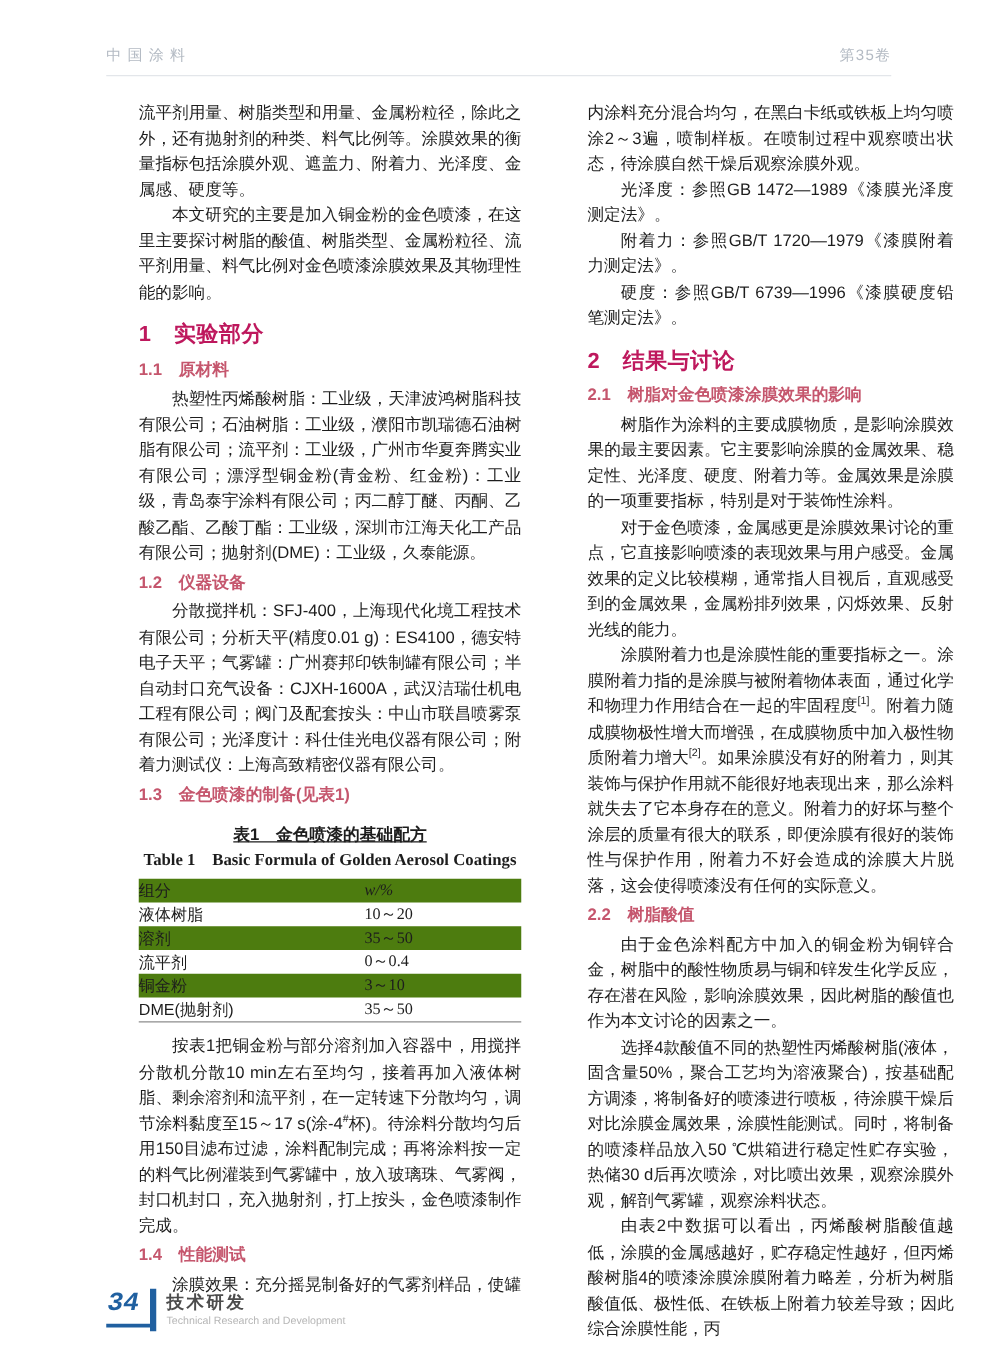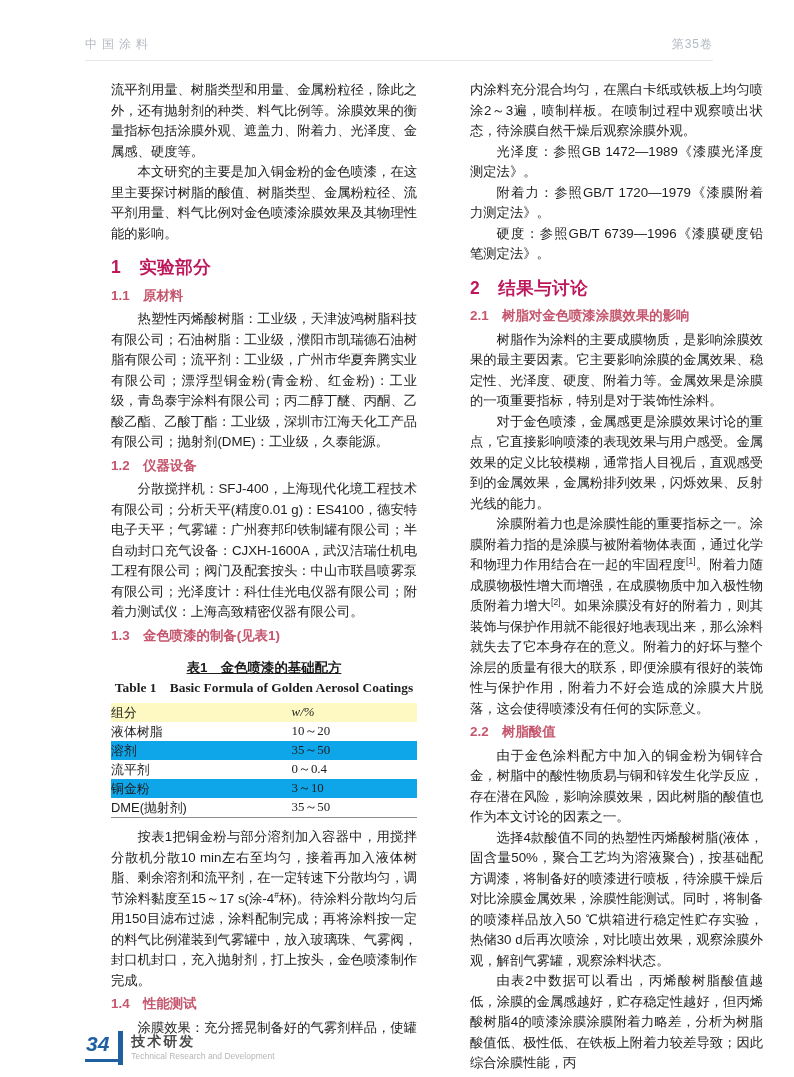--- a/index.html
+++ b/index.html
@@ -51,29 +51,29 @@
   table.formula { width:100%; border-collapse:collapse; border-bottom:1.5px solid #8d8d8d; }
   table.formula th, table.formula td {
     height:19px; padding:0; font-weight:normal;
     font-size:12.9px; line-height:19px; text-align:left;
   }
   th.c-name { padding-left:55px; }
   td.c-name { padding-left:30px; }
   th.c-val, td.c-val { width:41%; text-align:center; }
   th.c-val { font-style:italic; font-family:"Liberation Serif", serif; }
   td.c-val { font-family:"Liberation Serif", serif; font-size:13.2px; }
-  tr.pink-row { background:#0ea5e9; }
-  tr.head-row { background:#fef9c3; }
+  tr.pink-row { background:#4d7c0f; }
+  tr.head-row { background:#4d7c0f; }
 
   .page-footer {
     position:absolute; left:85px; top:1031px;
     display:flex; align-items:flex-start;
   }
   .pageno {
-    font-family:Liberation Sans, sans-serif; font-style:italic; font-weight:bold;
+    font-family:Liberation Mono, monospace; font-style:italic; font-weight:bold;
     color:#2060a0; font-size:21px; line-height:26px;
     padding:0 9px 2px 1px;
     border-bottom:3px solid #2060a0;
   }
   .vbar { width:5px; height:34px; background:#2060a0; margin-right:8px; }
   .fsec { padding-top:2px; }
   .sec-zh { font-size:14px; font-weight:bold; color:#4c4c4c; letter-spacing:2px; line-height:16px; }
   .sec-en { font-size:8.5px; color:#b6b6b6; margin-top:2px; }
 </style>
 </head>

